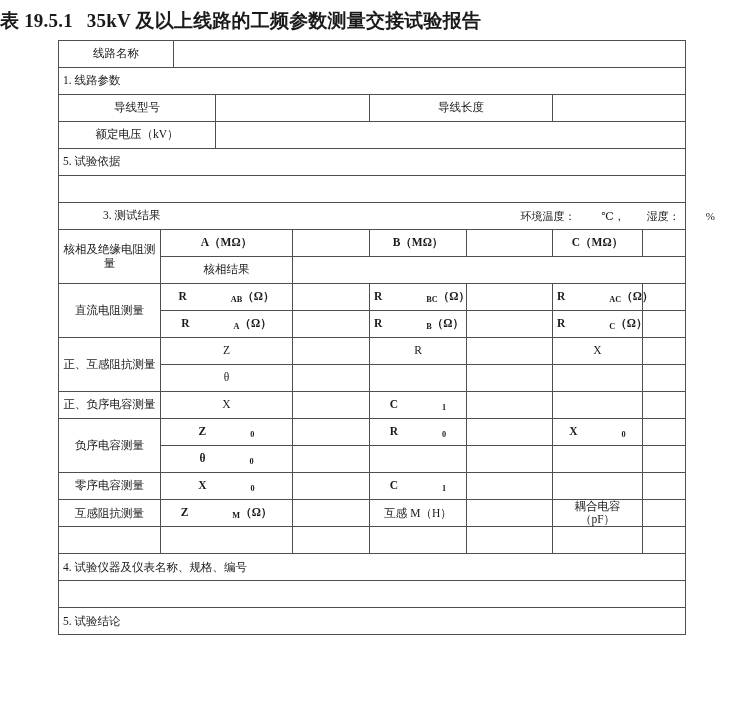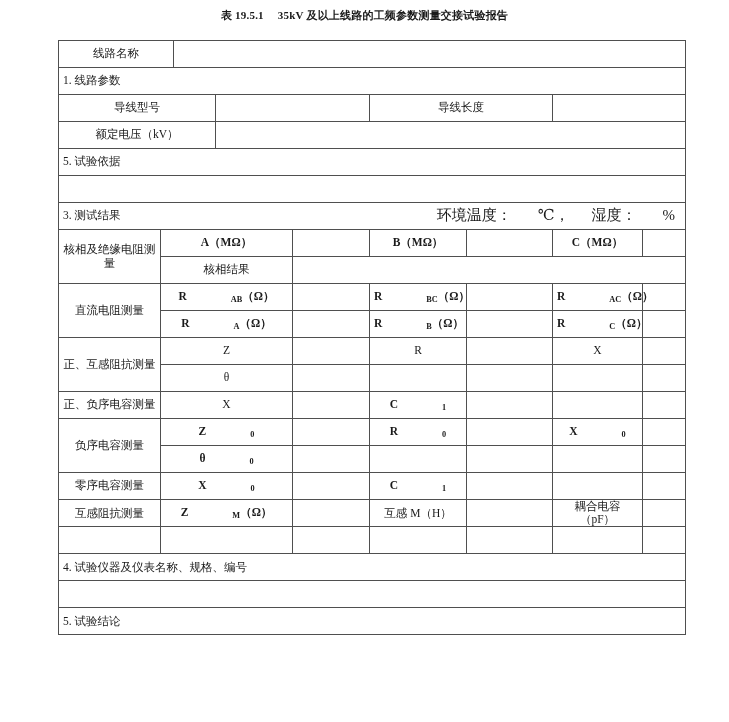--- a/index.html
+++ b/index.html
@@ -20,22 +20,22 @@
     position: relative;
     width: 729px;
     height: 722px;
     background: #fff;
   }
   .doc-title {
     position: absolute;
     top: 8px;
     left: 0;
     width: 729px;
-    text-align: center;
-    font-size: 11px;
+    text-align: left;
+    font-size: 19px;
     font-weight: bold;
     letter-spacing: 0.2px;
     white-space: nowrap;
     font-family: "Liberation Serif", "DejaVu Serif", serif;
   }
   .doc-title .num {
     margin-right: 14px;
   }
   table.report {
     position: absolute;
@@ -58,23 +58,24 @@
   td.sect {
     text-align: left;
     padding-left: 6px;
     height: 24px;
   }
   .sect-inner {
     display: flex;
     justify-content: space-between;
     align-items: center;
     width: 100%;
+    margin-left: 40px;
   }
   .env {
-    font-size: 15px;
+    font-size: 11px;
     white-space: nowrap;
     padding-right: 6px;
     text-align: right;
   }
   .env span { display: inline-block; }
   .env .gap { width: 26px; }
   .env .gap2 { width: 22px; }
   .big-empty { height: 86px; }
   .mid-empty { height: 74px; }
   sub {

